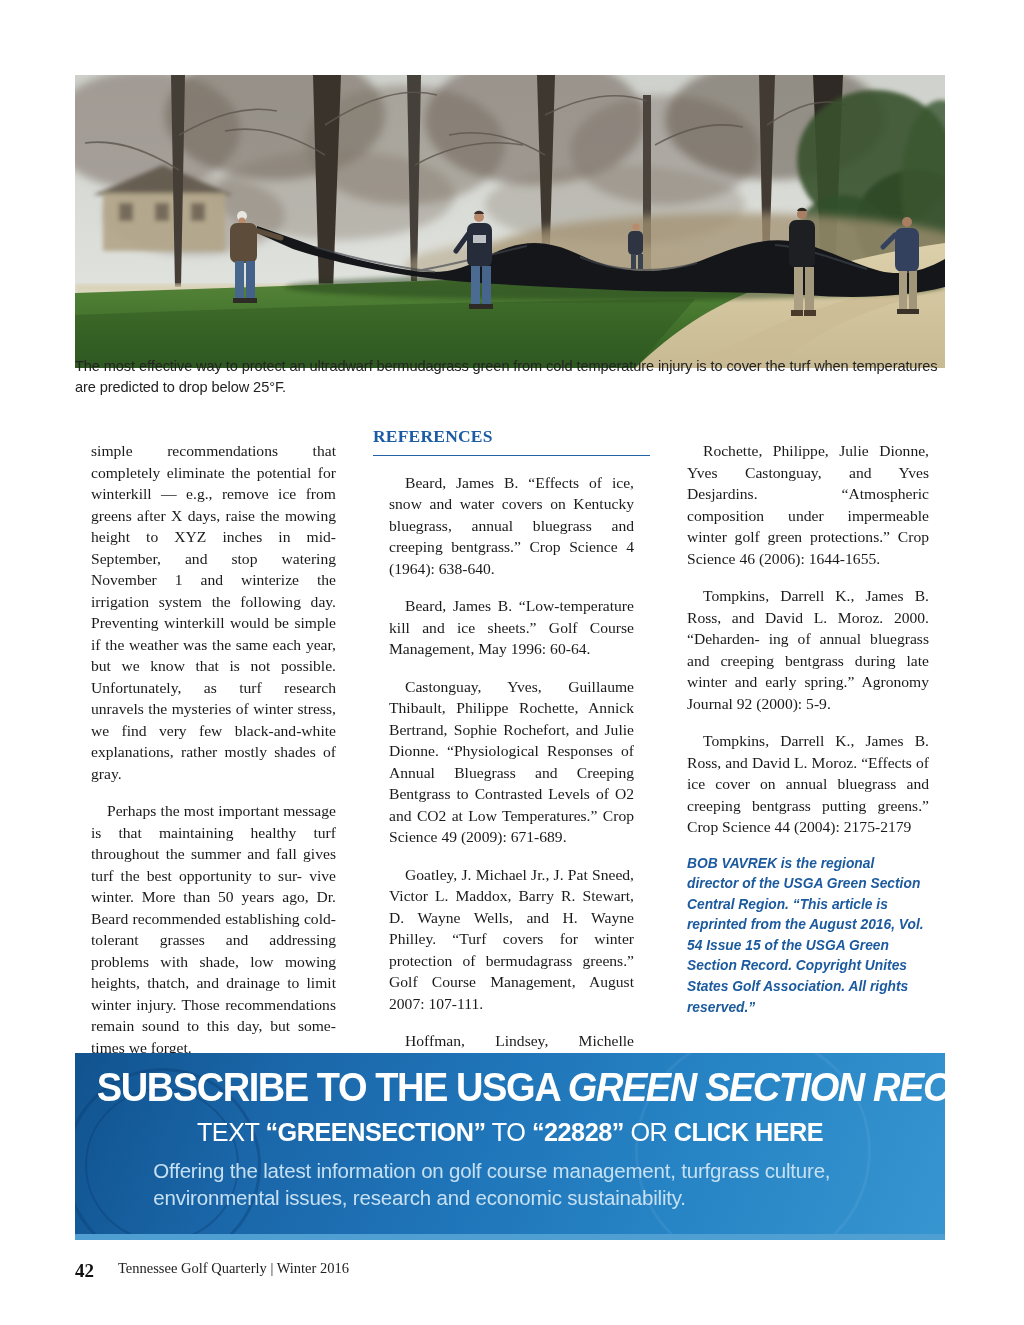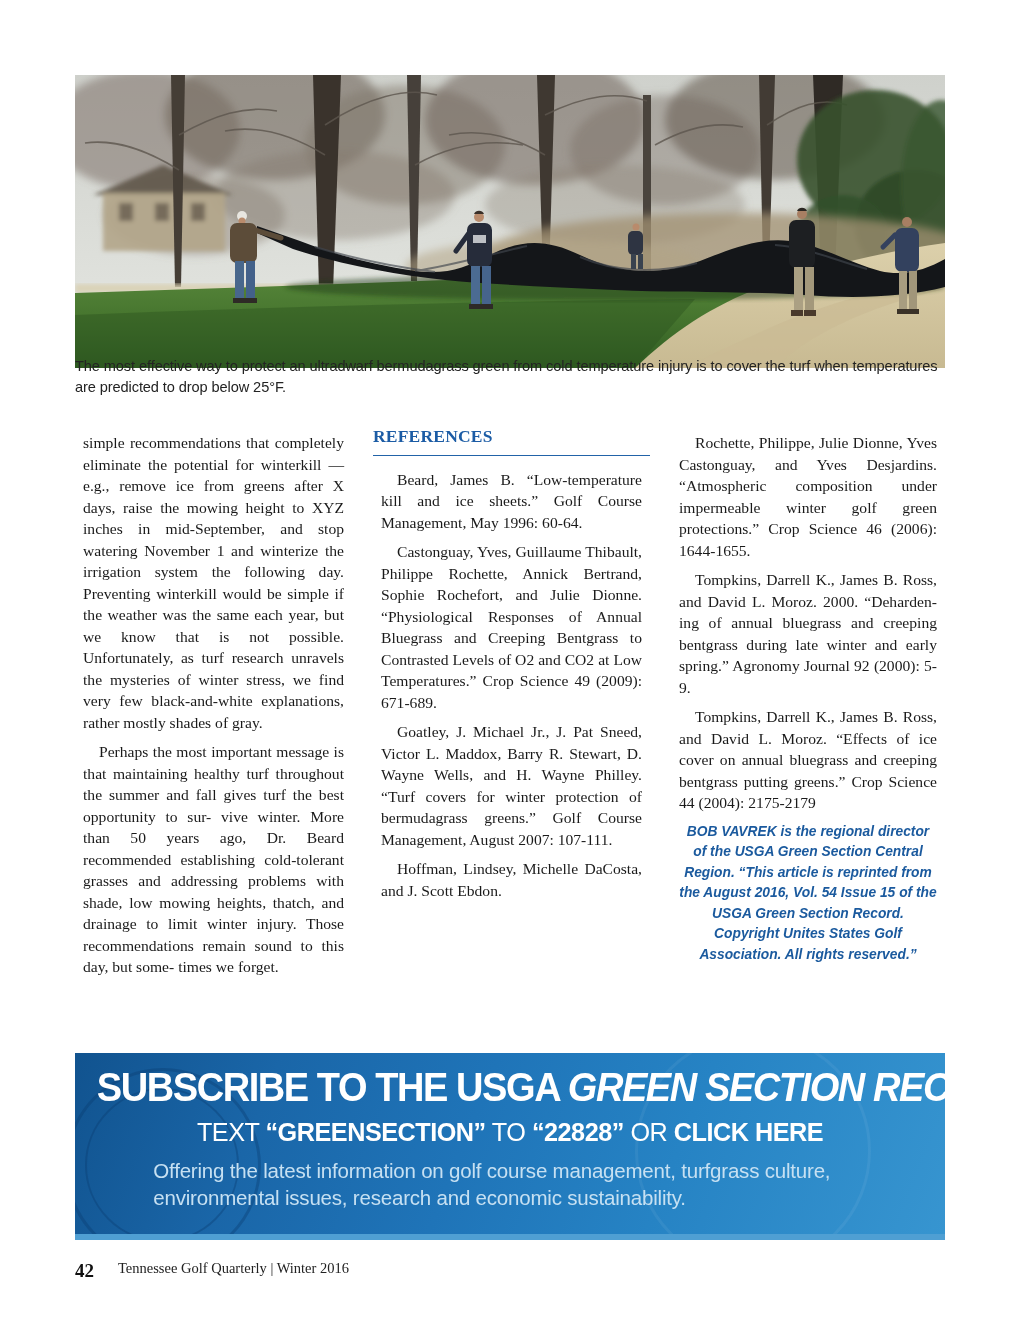--- a/index.html
+++ b/index.html
@@ -12,27 +12,27 @@
 
   
   .caption{position:absolute;left:75px;top:356px;width:866px;
            font-family:"Liberation Sans",sans-serif;font-size:14.6px;line-height:20.5px;
            color:#232323;letter-spacing:-0.1px;}
 
   
   .columns{position:absolute;left:75px;top:424px;width:870px;
            display:grid;grid-template-columns:277px 277px 274px;column-gap:21px;}
   .col{font-size:15.6px;line-height:21.5px;text-align:justify;}
-  .col p{margin:8px;}
+  .col p{margin:16px;}
   .col p.indent{text-indent:16px;}
   .refs-heading{font-family:Liberation Serif, serif;font-size:17.5px;font-weight:600;
                 color:#1c5ca5;letter-spacing:0.2px;margin:2px 0 0 0;padding-bottom:7px;
                 border-bottom:1.5px solid #2263a8;}
   .refs-body{margin-top:13px;}
-  .author-note{margin-top:24px;text-align:center;font-family:"Liberation Sans",sans-serif;
+  .author-note{margin-top:24px;text-align:left;font-family:"Liberation Sans",sans-serif;
                font-style:italic;font-weight:600;font-size:13.8px;line-height:20.6px;color:#1b5a9e;}
 
   
   .banner{position:absolute;left:75px;top:1053px;width:870px;height:187px;overflow:hidden;
           background:linear-gradient(112deg,#11538f 0%,#1a66a8 22%,#1f74b8 45%,#2683c4 68%,#3795d0 100%);
           font-family:"Liberation Sans",sans-serif;color:#ffffff;}
   .banner .ring{position:absolute;border-radius:50%;border:3px solid rgba(8,58,110,0.35);}
   .banner .ring.r1{width:190px;height:190px;left:-10px;top:15px;}
   .banner .ring.r2{width:150px;height:150px;left:10px;top:35px;border-width:2px;}
   .banner .ring.r3{width:230px;height:230px;left:560px;top:-20px;border-color:rgba(255,255,255,0.06);}
@@ -224,20 +224,21 @@
 
   <div class="columns">
     <div class="col">
       <p>simple recommendations that completely eliminate the potential for winterkill — e.g., remove ice from greens after X days, raise the mowing height to XYZ inches in mid-September, and stop watering November 1 and winterize the irrigation system the following day. Preventing winterkill would be simple if the weather was the same each year, but we know that is not possible. Unfortunately, as turf research unravels the mysteries of winter stress, we find very few black-and-white explanations, rather mostly shades of gray.</p>
       <p class="indent">Perhaps the most important message is that maintaining healthy turf throughout the summer and fall gives turf the best opportunity to sur- vive winter. More than 50 years ago, Dr. Beard recommended establishing cold-tolerant grasses and addressing problems with shade, low mowing heights, thatch, and drainage to limit winter injury. Those recommendations remain sound to this day, but some- times we forget.</p>
     </div>
 
     <div class="col">
       <h3 class="refs-heading">REFERENCES</h3>
       <div class="refs-body">
+        <p class="indent">Beard, James B. “Effects of ice, snow and water covers on Kentucky bluegrass, annual bluegrass and creeping bentgrass.” Crop Science 4 (1964): 638-640.</p>
         <p class="indent">Beard, James B. “Low-temperature kill and ice sheets.” Golf Course Management, May 1996: 60-64.</p>
         <p class="indent">Castonguay, Yves, Guillaume Thibault, Philippe Rochette, Annick Bertrand, Sophie Rochefort, and Julie Dionne. “Physiological Responses of Annual Bluegrass and Creeping Bentgrass to Contrasted Levels of O2 and CO2 at Low Temperatures.” Crop Science 49 (2009): 671-689.</p>
         <p class="indent">Goatley, J. Michael Jr., J. Pat Sneed, Victor L. Maddox, Barry R. Stewart, D. Wayne Wells, and H. Wayne Philley. “Turf covers for winter protection of bermudagrass greens.” Golf Course Management, August 2007: 107-111.</p>
         <p class="indent">Hoffman, Lindsey, Michelle DaCosta, and J. Scott Ebdon.</p>
       </div>
     </div>
 
     <div class="col">
       <p class="indent">Rochette, Philippe, Julie Dionne, Yves Castonguay, and Yves Desjardins. “Atmospheric composition under impermeable winter golf green protections.” Crop Science 46 (2006): 1644-1655.</p>
       <p class="indent">Tompkins, Darrell K., James B. Ross, and David L. Moroz. 2000. “Deharden- ing of annual bluegrass and creeping bentgrass during late winter and early spring.” Agronomy Journal 92 (2000): 5-9.</p>

